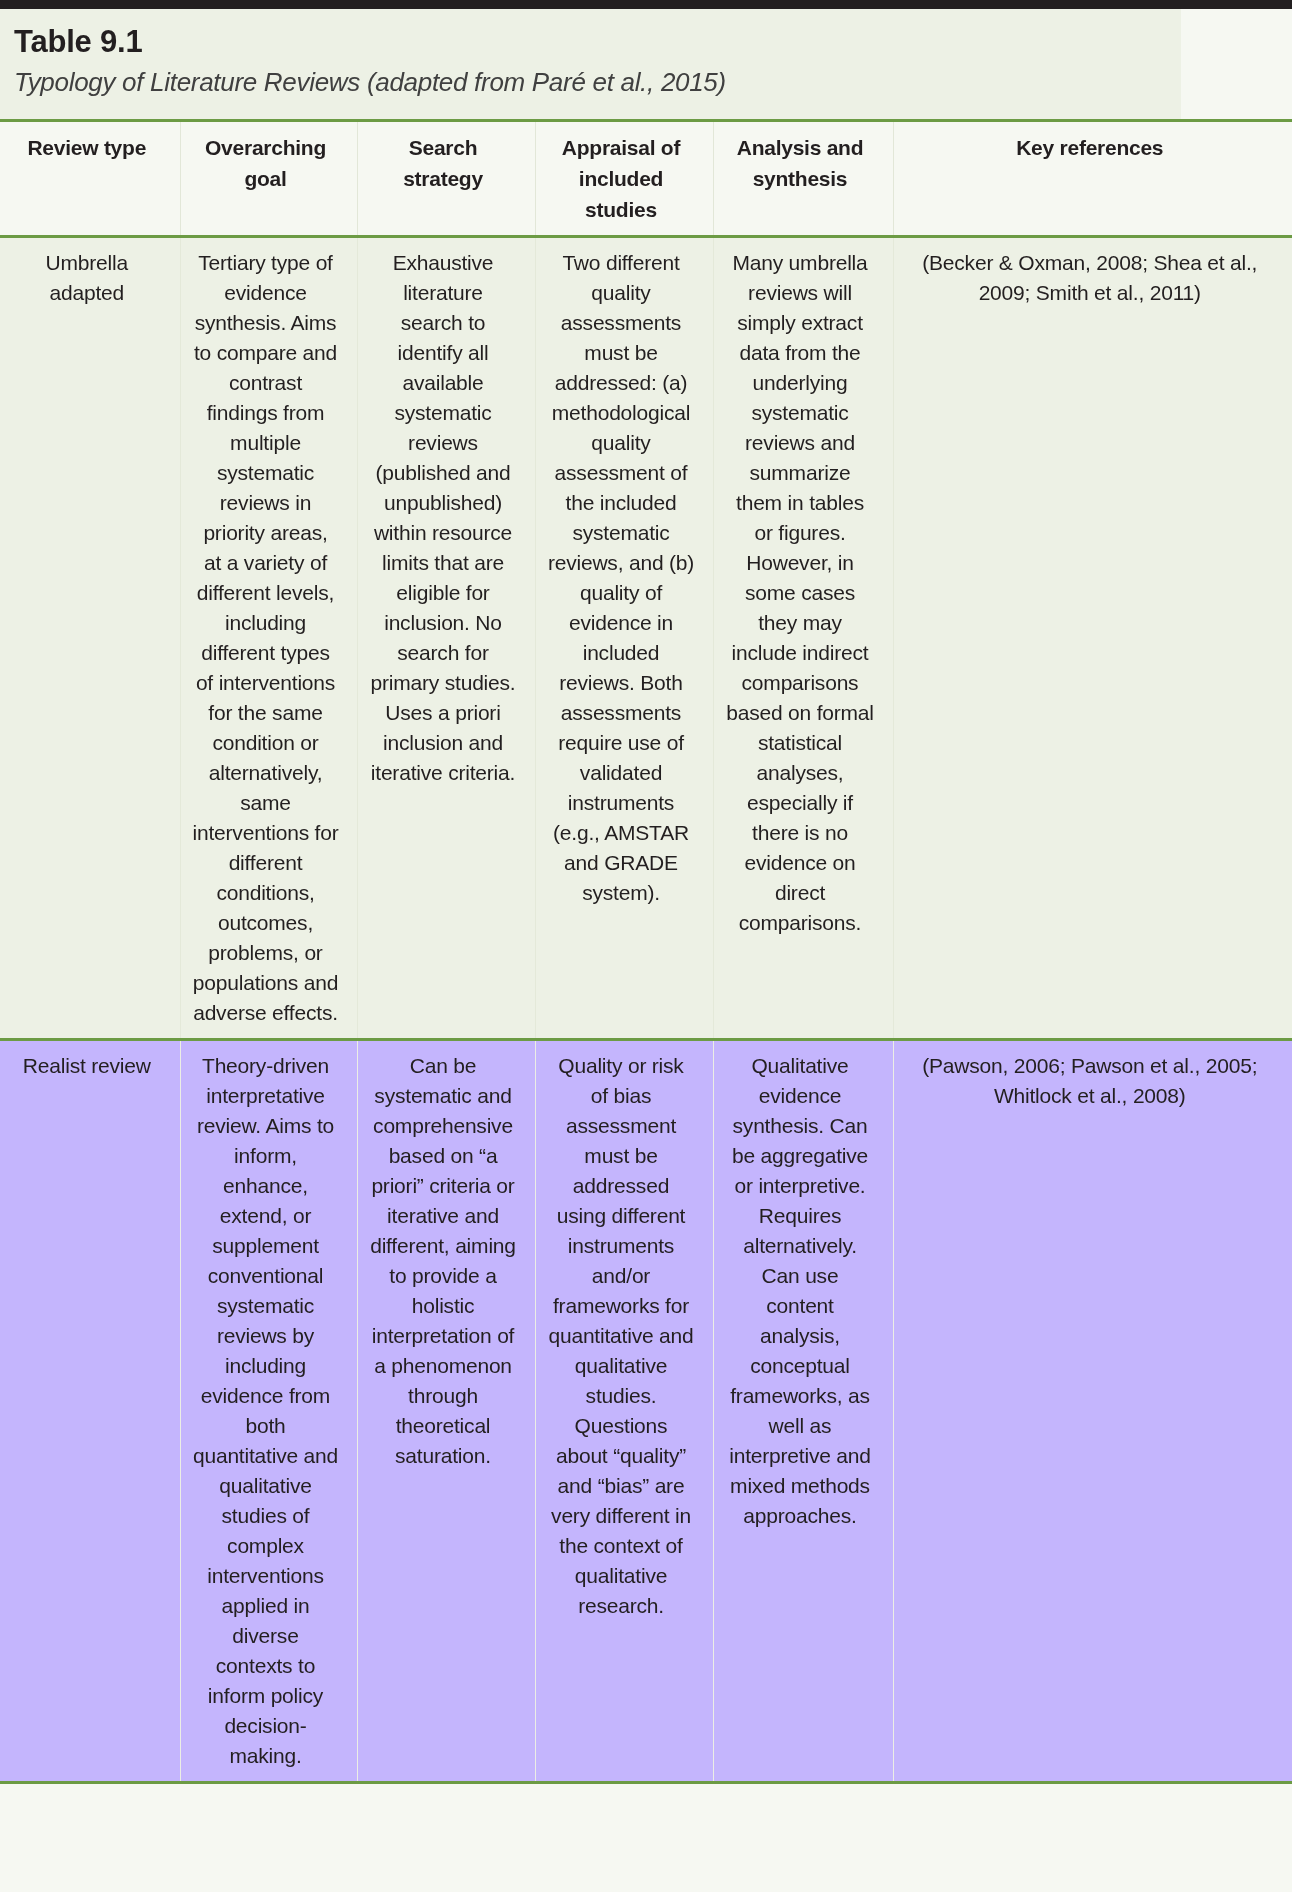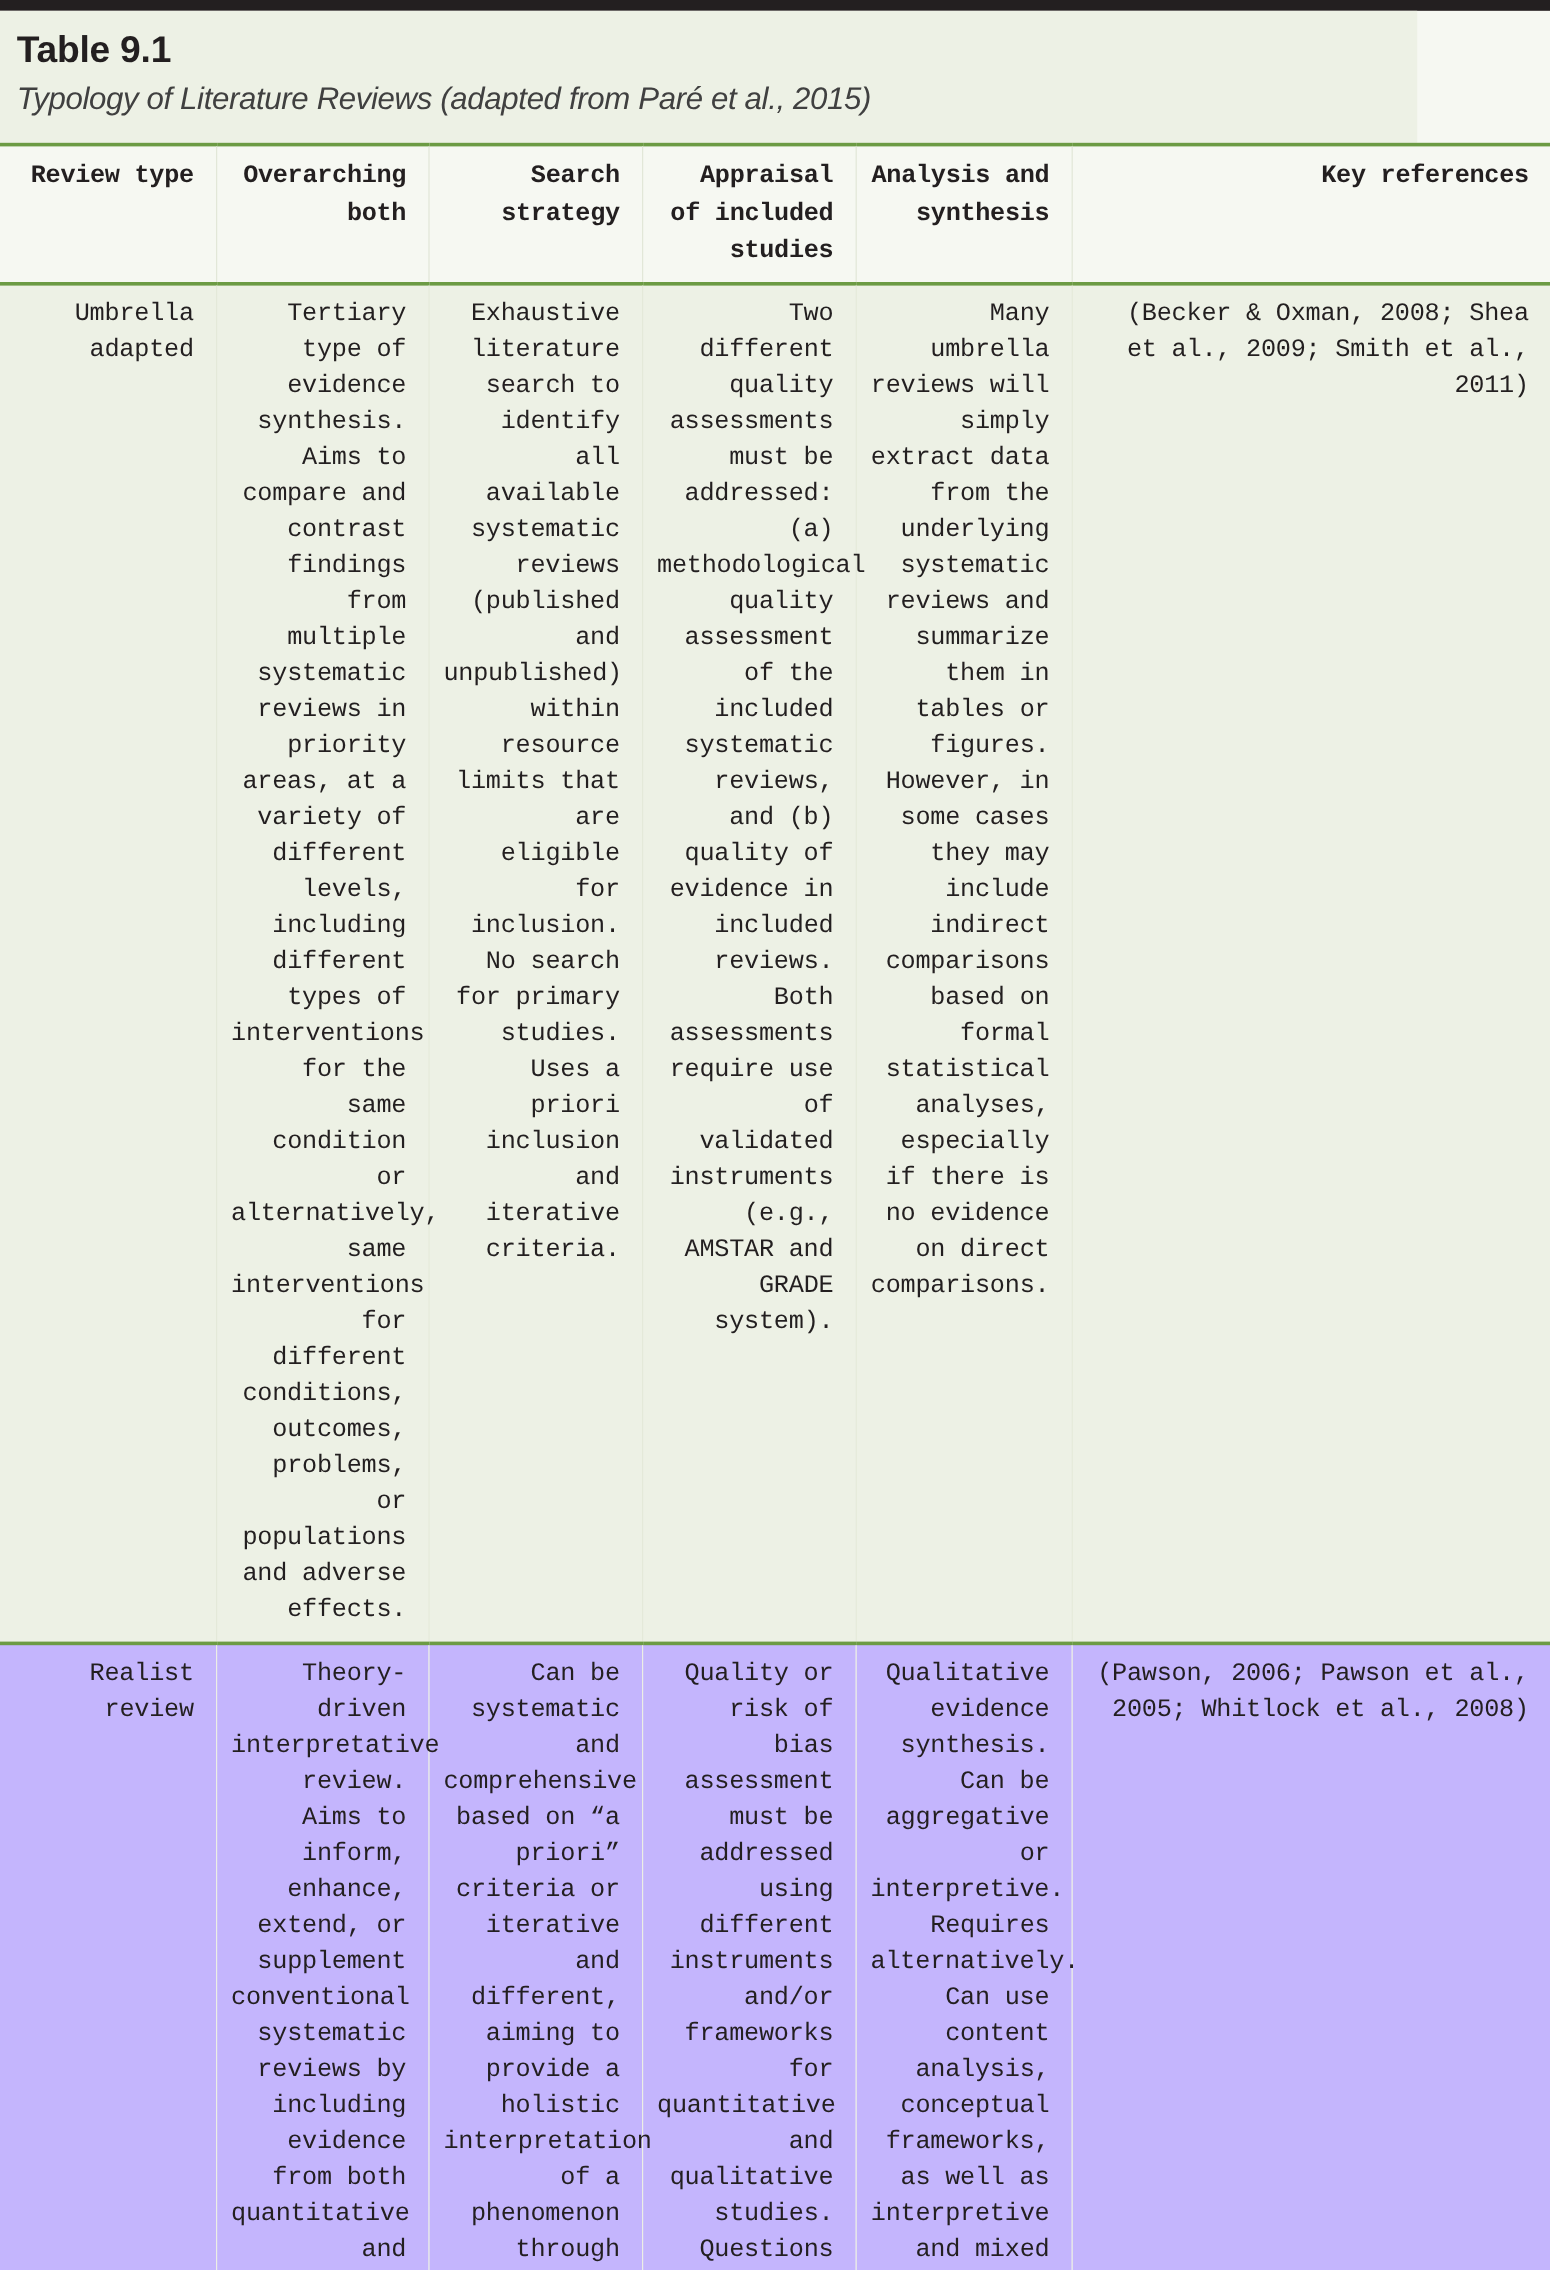--- a/index.html
+++ b/index.html
@@ -70,25 +70,25 @@
   }
   .tbl col.c0 { width: 180px; }
   .tbl col.c1 { width: 177px; }
   .tbl col.c2 { width: 178px; }
   .tbl col.c3 { width: 178px; }
   .tbl col.c4 { width: 180px; }
   .tbl col.c5 { width: 399px; }
 
   .tbl th, .tbl td {
     vertical-align: top;
-    text-align: right;
+    text-align: center;
     padding: 10px 18px 10px 12px;
     box-sizing: border-box;
     border-left: 1px solid #e2e7d8;
-    font-family: Liberation Mono, monospace;
+    font-family: Liberation Sans, sans-serif;
   }
   .tbl th:first-child, .tbl td:first-child {
     border-left: none;
   }
 
   thead tr {
     background: #f6f8f2;
   }
   thead th {
     font-size: 21px;
@@ -139,21 +139,21 @@
       <col class="c0">
         <col class="c1">
         <col class="c2">
         <col class="c3">
         <col class="c4">
         <col class="c5">
     </colgroup>
     <thead>
       <tr>
         <th>Review type</th>
-        <th>Overarching both</th>
+        <th>Overarching goal</th>
         <th>Search strategy</th>
         <th>Appraisal of included studies</th>
         <th>Analysis and synthesis</th>
         <th>Key references</th>
       </tr>
     </thead>
     <tbody>
       <tr class="row-shaded">
         <td>Umbrella adapted</td>
         <td>Tertiary type of evidence synthesis. Aims to compare and contrast findings from multiple systematic reviews in priority areas, at a variety of different levels, including different types of interventions for the same condition or alternatively, same interventions for different conditions, outcomes, problems, or populations and adverse effects.</td>

